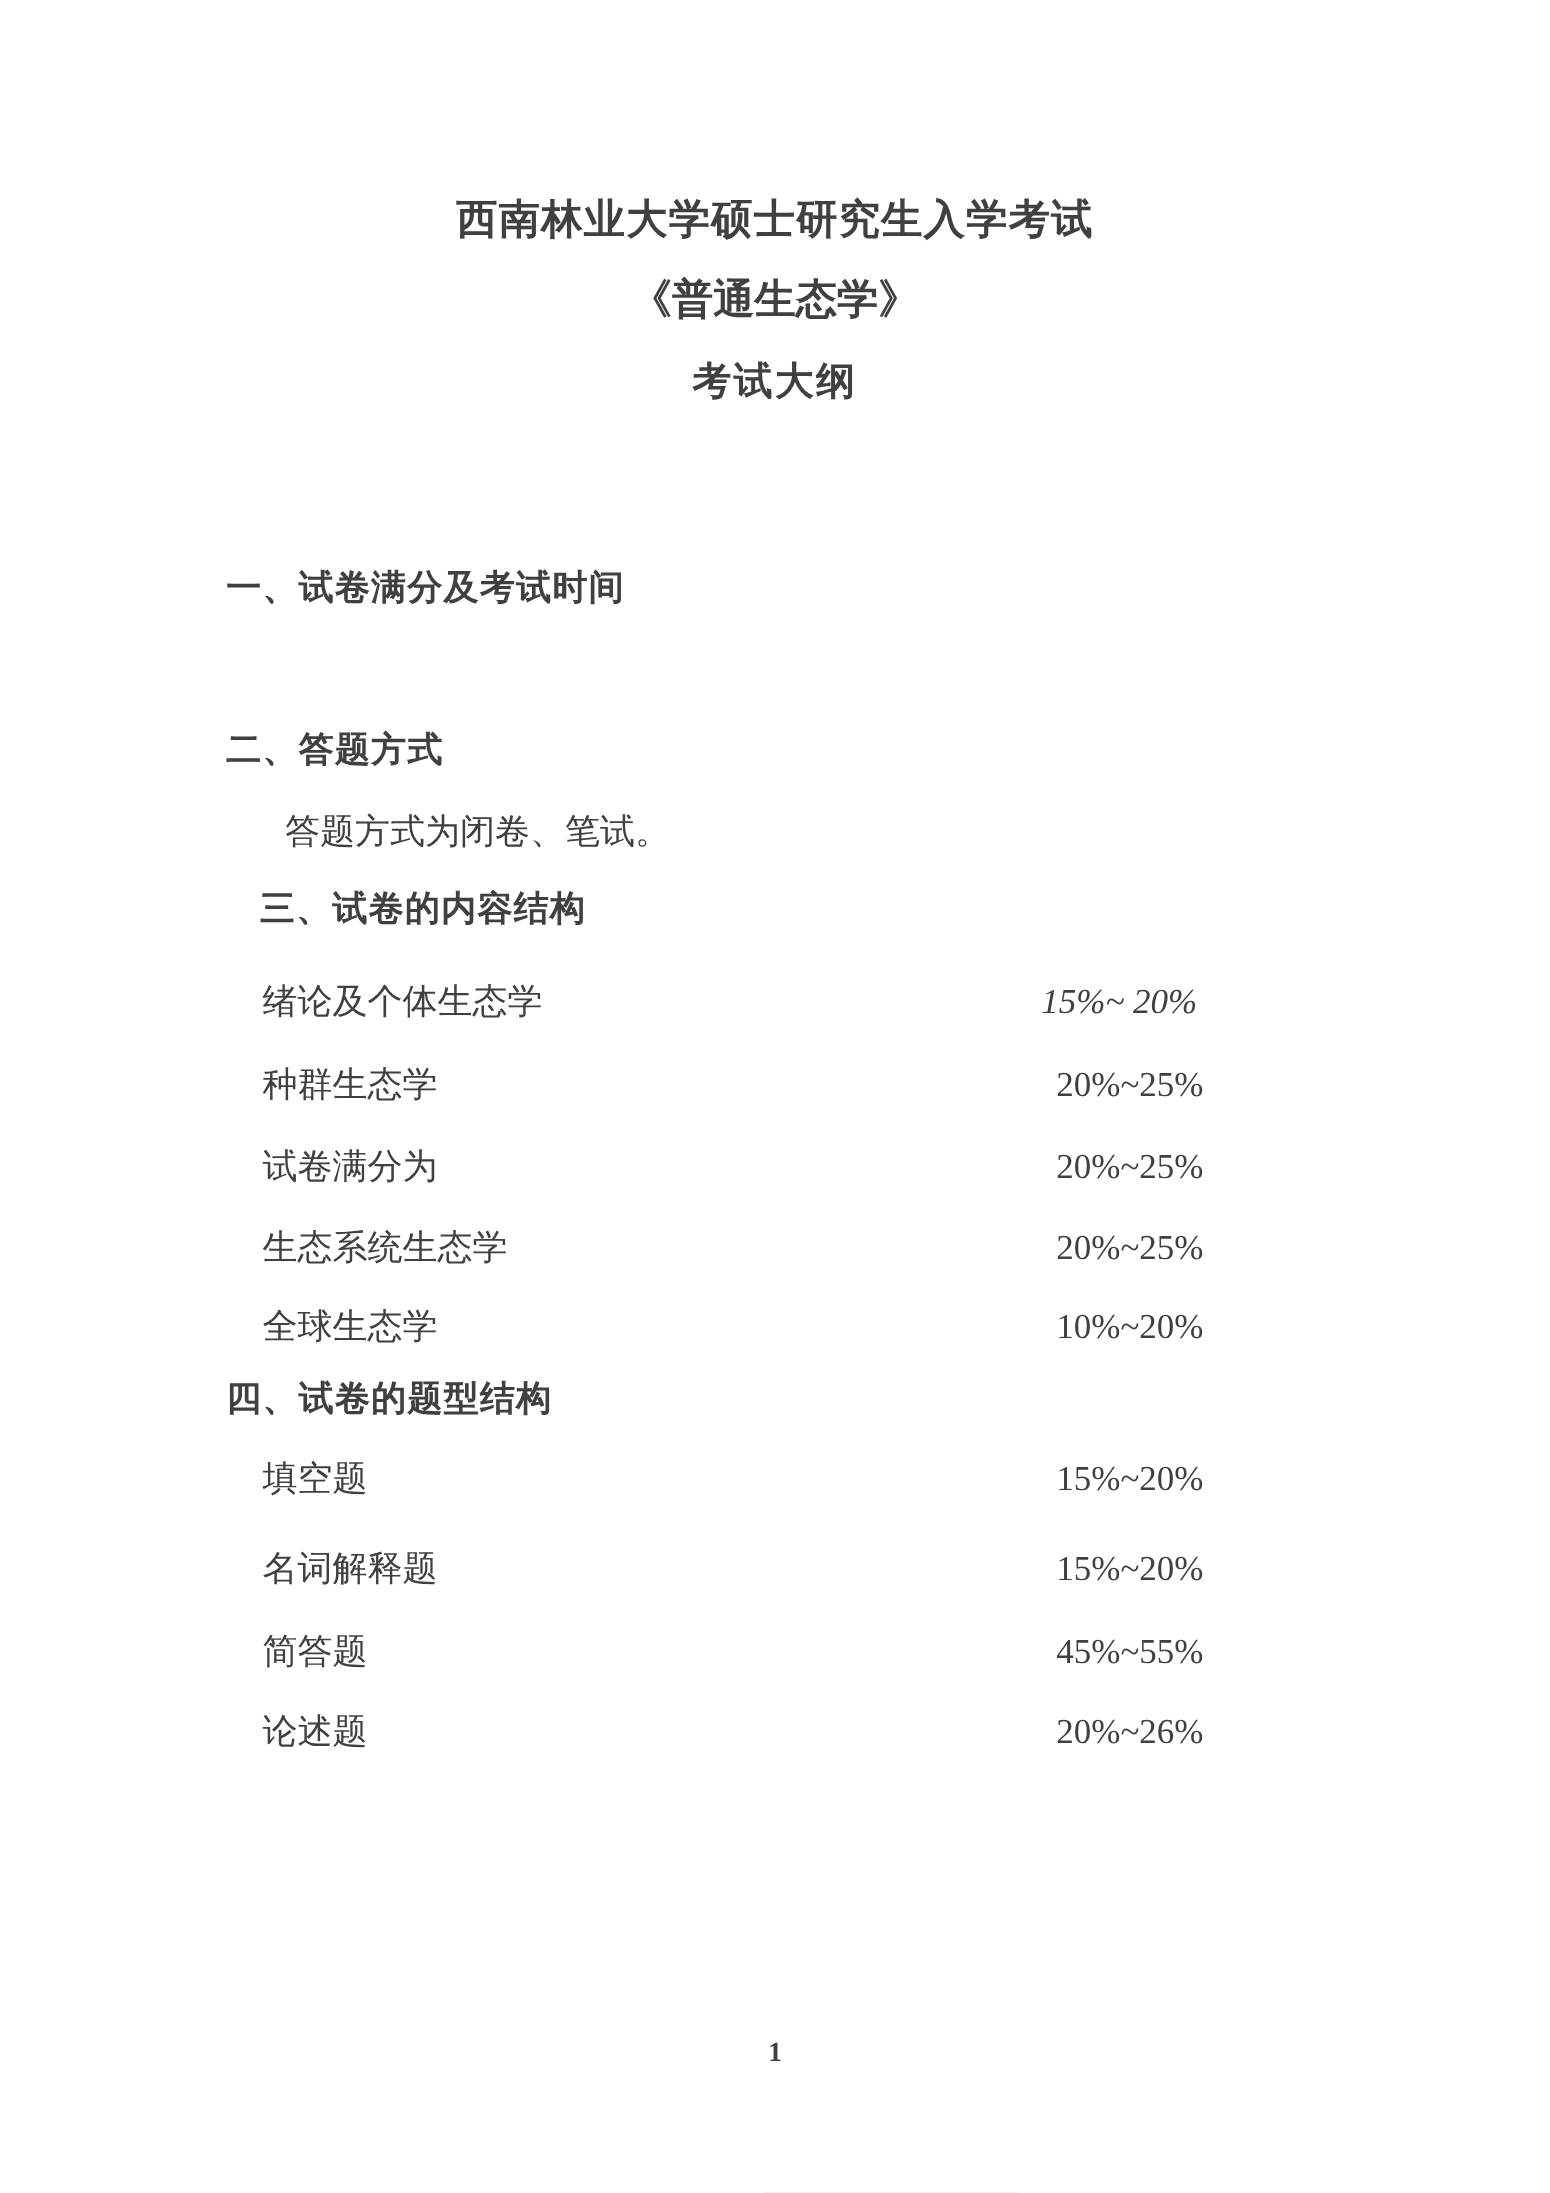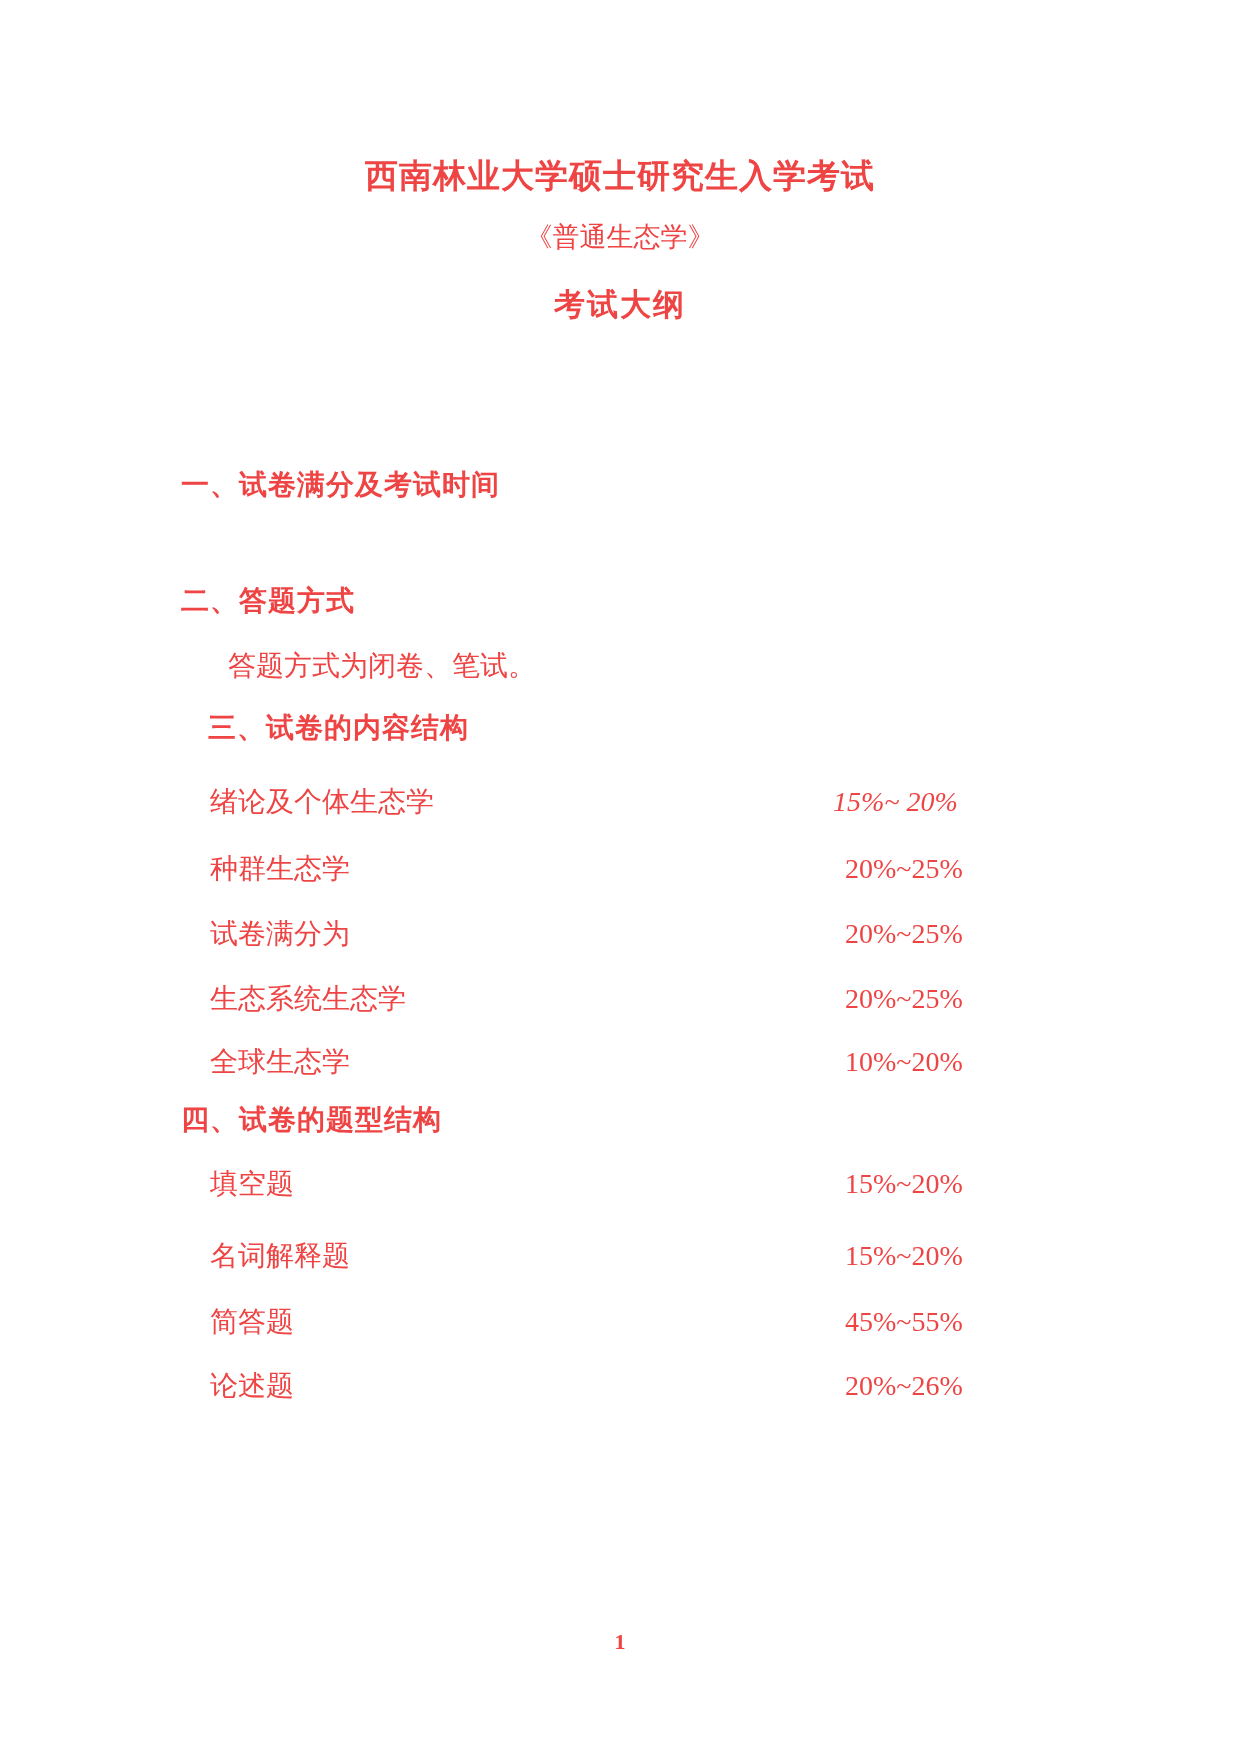--- a/index.html
+++ b/index.html
@@ -2,36 +2,36 @@
 <html><head>
 <meta charset="utf-8">
 <style>
   html, body { margin: 0; padding: 0; background: #e8e8e8; }
   .page {
     position: relative;
     width: 1240px;
     height: 1754px;
     margin: 0 auto;
     background: #ffffff;
-    color: #ef4444;
+    color: #404040;
     font-family: "Liberation Serif", "DejaVu Serif", serif;
     line-height: 1;
     overflow: hidden;
   }
   .abs { position: absolute; }
   
   .centered { left: 0; width: 1240px; text-align: center; }
   .title-main   { top: 160px; font-size: 33px; font-weight: 700; letter-spacing: 1px; }
-  .title-course { top: 224px; font-size: 27px; font-weight: 400; }
+  .title-course { top: 224px; font-size: 33px; font-weight: 700; }
   .title-outline{ top: 289px; font-size: 31px; font-weight: 700; letter-spacing: 2px; }
   .part-heading { top: 372px; font-size: 30px; font-weight: 700; letter-spacing: 1px; }
 
   
   .sec-heading { left: 181px; font-size: 28px; font-weight: 700; letter-spacing: 1px; }
-  .sec-1 { top: 471px; }
+  .sec-1 { top: 457px; }
   .sec-2 { top: 587px; }
   .sec-3 { top: 714px; margin-left: 27px; }
   .sec-4 { top: 1106px; }
 
   
   .body-line { left: 228px; font-size: 28px; }
   .body-1 { top: 520px; }
   .body-2 { top: 652px; }
 
   

